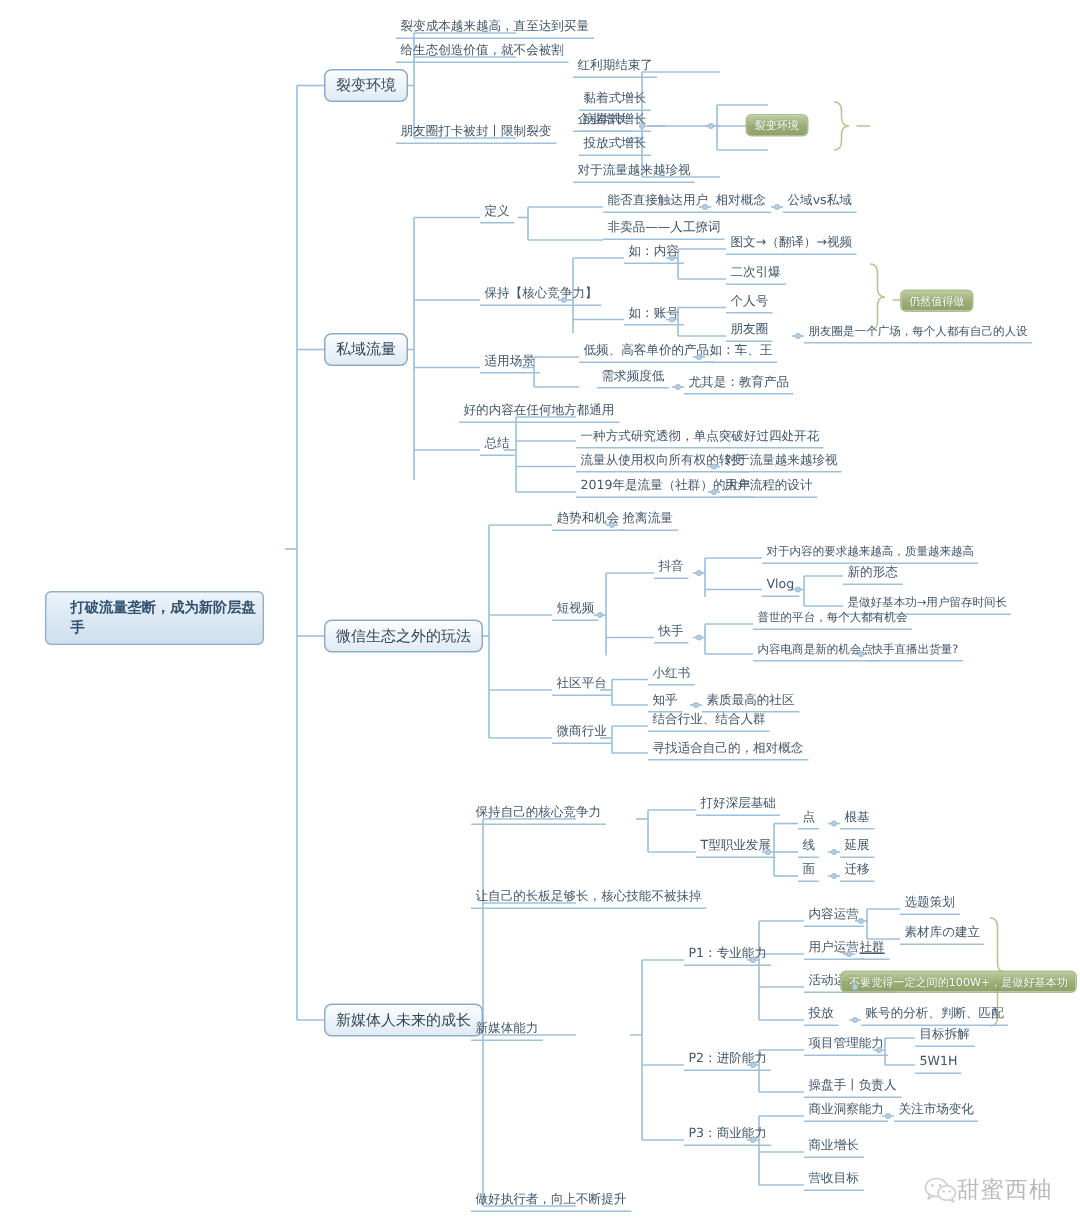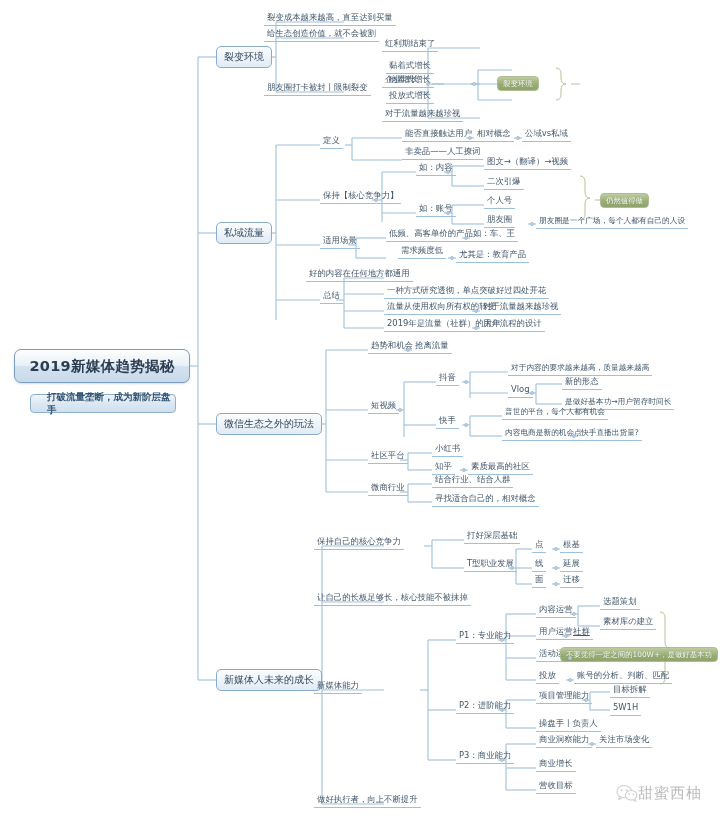--- a/index.html
+++ b/index.html
@@ -26,21 +26,21 @@
     border-radius: 7px;
     background: linear-gradient(to bottom, #fdfefe 0%, #e9f0f7 48%, #d4e2ef 52%, #c8daea 100%);
     display: flex; align-items: center; justify-content: center;
     font-size: 14.5px; font-weight: bold; color: #2c3e52;
     letter-spacing: 0.3px;
     box-shadow: 0 1px 2px rgba(90,120,150,.25);
   }
   .root-sub {
     position: absolute;
     left: 30px; top: 394px;
-    width: 146px; height: 19px;
+    width: 146px; height: 36px;
     border: 1px solid #8fb0cd;
     border-radius: 4px;
     background: linear-gradient(to bottom, #eef4fa 0%, #dbe8f3 50%, #cfe0ee 100%);
     display:flex; align-items:center; justify-content:center;
     font-size: 9.5px; color: #33536f; font-weight: bold; padding-left: 16px;
   }
 
   
   .b1 {
     position: absolute;
@@ -298,23 +298,20 @@
       <path d="M506,790 L536,790"></path>
       <path d="M588,744 L596,744"></path>
     </g>
 
     <g fill="none" stroke="#b5c493" stroke-width="1">
       <path d="M660,612 q5,0 5,6 v24 q0,6 5,6 q-5,0 -5,6 v24 q0,6 -5,6"></path>
       <path d="M675,654 L680,654"></path>
     </g>
   </svg>
 
-  <div class="root-node">
-    <span>2019新媒体趋势揭秘</span>
-  </div>
   <div class="root-sub">
     <span>打破流量垄断，成为新阶层盘手</span>
   </div>
 
   <div class="b1" style="left:216px; top:46px;">
     <span>裂变环境</span>
   </div>
   <div class="t" style="left:264px; top:12px;"><span>裂变成本越来越高，直至达到买量</span></div>
   <div class="t" style="left:264px; top:28px;"><span>给生态创造价值，就不会被割</span></div>
   <div class="t" style="left:264px; top:82px;"><span>朋友圈打卡被封丨限制裂变</span></div>

